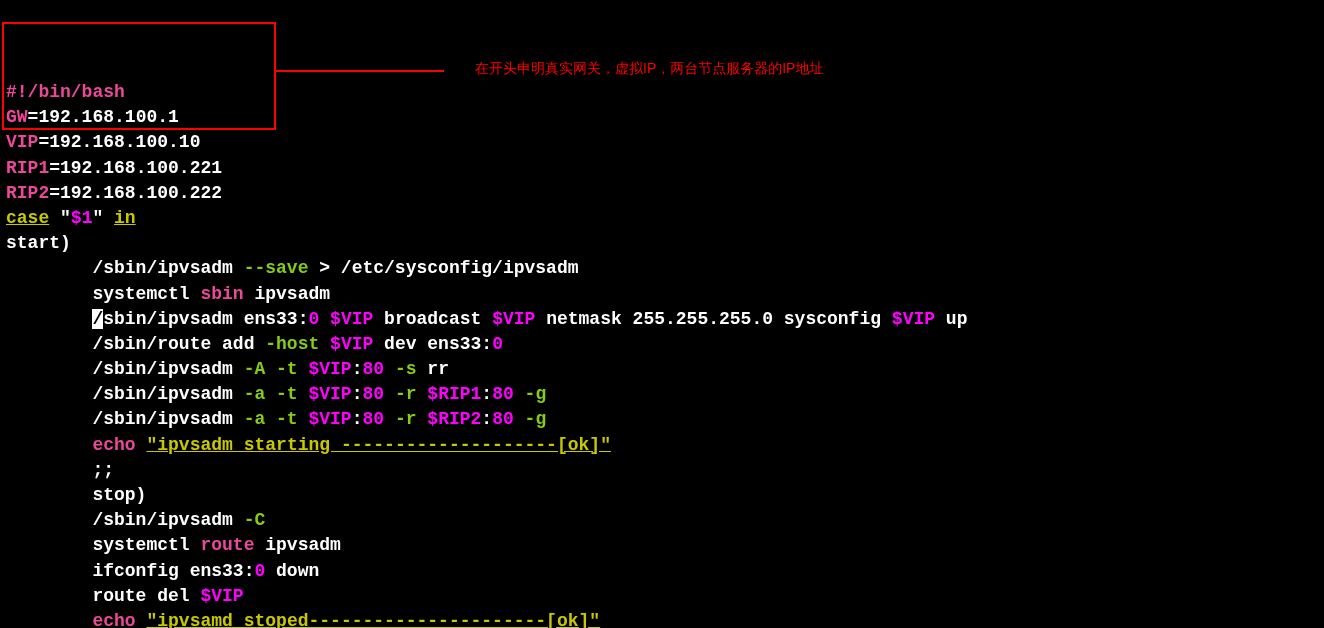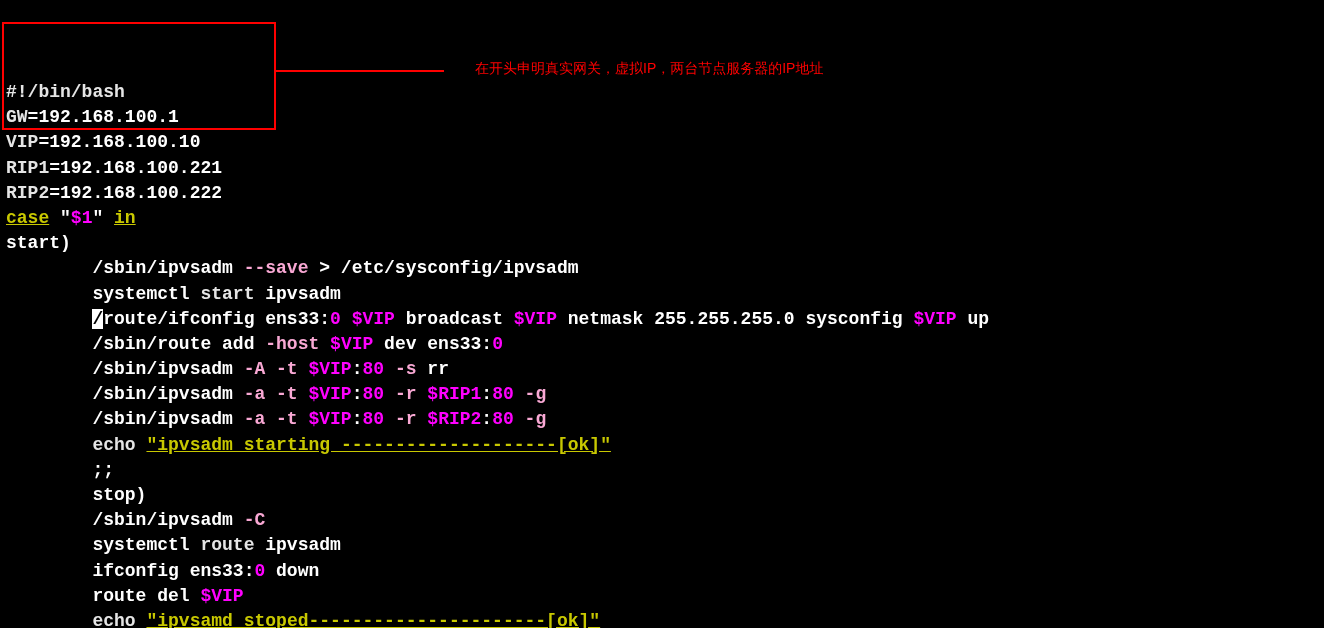--- a/index.html
+++ b/index.html
@@ -13,24 +13,24 @@
       white-space: pre;
       width: 1324px;
       height: 628px;
       overflow: hidden;
       position: relative;
     }
     .content {
       padding: 0px 6px;
       line-height: 1.4;
     }
-    .cyan { color: #e5e5e5; }
+    .cyan { color: #ec4899; }
     .white { color: #ffffff; margin-top: 46px; }
     .yellow { color: #c8c800; text-decoration: underline; }
-    .orange { color: #f9a8d4; }
+    .orange { color: #84cc16; }
     .magenta { color: #ff00ff; }
     .highlight { background: #ffffff; color: #000; }
     .red-box {
       border: 2px solid #ff0000;
       position: absolute;
       top: 22px;
       left: 2px;
       width: 270px;
       height: 104px;
       pointer-events: none;
@@ -61,22 +61,22 @@
 
 
 <div class="content"><span class="cyan">#!/bin/bash</span>
 <span class="cyan">GW</span><span class="white">=192.168.100.1</span>
 <span class="cyan">VIP</span><span class="white">=192.168.100.10</span>
 <span class="cyan">RIP1</span><span class="white">=192.168.100.221</span>
 <span class="cyan">RIP2</span><span class="white">=192.168.100.222</span>
 <span class="yellow">case</span><span class="white"> "</span><span class="magenta">$1</span><span class="white">" </span><span class="yellow">in</span>
 <span class="white">start)</span>
 <span class="white">        /sbin/ipvsadm </span><span class="orange">--save</span><span class="white"> &gt; /etc/sysconfig/ipvsadm</span>
-<span class="white">        systemctl </span><span class="cyan">start</span><span class="white"> ipvsadm</span>
-<span class="white">        </span><span class="highlight">/</span><span class="white">route/ifconfig ens33:</span><span class="magenta">0</span><span> </span><span class="magenta">$VIP</span><span class="white"> broadcast </span><span class="magenta">$VIP</span><span class="white"> netmask 255.255.255.0 sysconfig </span><span class="magenta">$VIP</span><span class="white"> up</span>
+<span class="white">        systemctl </span><span class="cyan">sbin</span><span class="white"> ipvsadm</span>
+<span class="white">        </span><span class="highlight">/</span><span class="white">sbin/ipvsadm ens33:</span><span class="magenta">0</span><span> </span><span class="magenta">$VIP</span><span class="white"> broadcast </span><span class="magenta">$VIP</span><span class="white"> netmask 255.255.255.0 sysconfig </span><span class="magenta">$VIP</span><span class="white"> up</span>
 <span class="white">        /sbin/route add </span><span class="orange">-host</span><span> </span><span class="magenta">$VIP</span><span class="white"> dev ens33:</span><span class="magenta">0</span>
 <span class="white">        /sbin/ipvsadm </span><span class="orange">-A -t</span><span> </span><span class="magenta">$VIP</span><span class="white">:</span><span class="magenta">80</span><span> </span><span class="orange">-s</span><span class="white"> rr</span>
 <span class="white">        /sbin/ipvsadm </span><span class="orange">-a -t</span><span> </span><span class="magenta">$VIP</span><span class="white">:</span><span class="magenta">80</span><span> </span><span class="orange">-r</span><span> </span><span class="magenta">$RIP1</span><span class="white">:</span><span class="magenta">80</span><span> </span><span class="orange">-g</span>
 <span class="white">        /sbin/ipvsadm </span><span class="orange">-a -t</span><span> </span><span class="magenta">$VIP</span><span class="white">:</span><span class="magenta">80</span><span> </span><span class="orange">-r</span><span> </span><span class="magenta">$RIP2</span><span class="white">:</span><span class="magenta">80</span><span> </span><span class="orange">-g</span>
 <span>        </span><span class="cyan">echo</span><span> </span><span class="yellow">"ipvsadm starting --------------------[ok]"</span>
 <span class="white">        ;;</span>
 <span class="white">        stop)</span>
 <span class="white">        /sbin/ipvsadm </span><span class="orange">-C</span>
 <span class="white">        systemctl </span><span class="cyan">route</span><span class="white"> ipvsadm</span>
 <span class="white">        ifconfig ens33:</span><span class="magenta">0</span><span class="white"> down</span>

